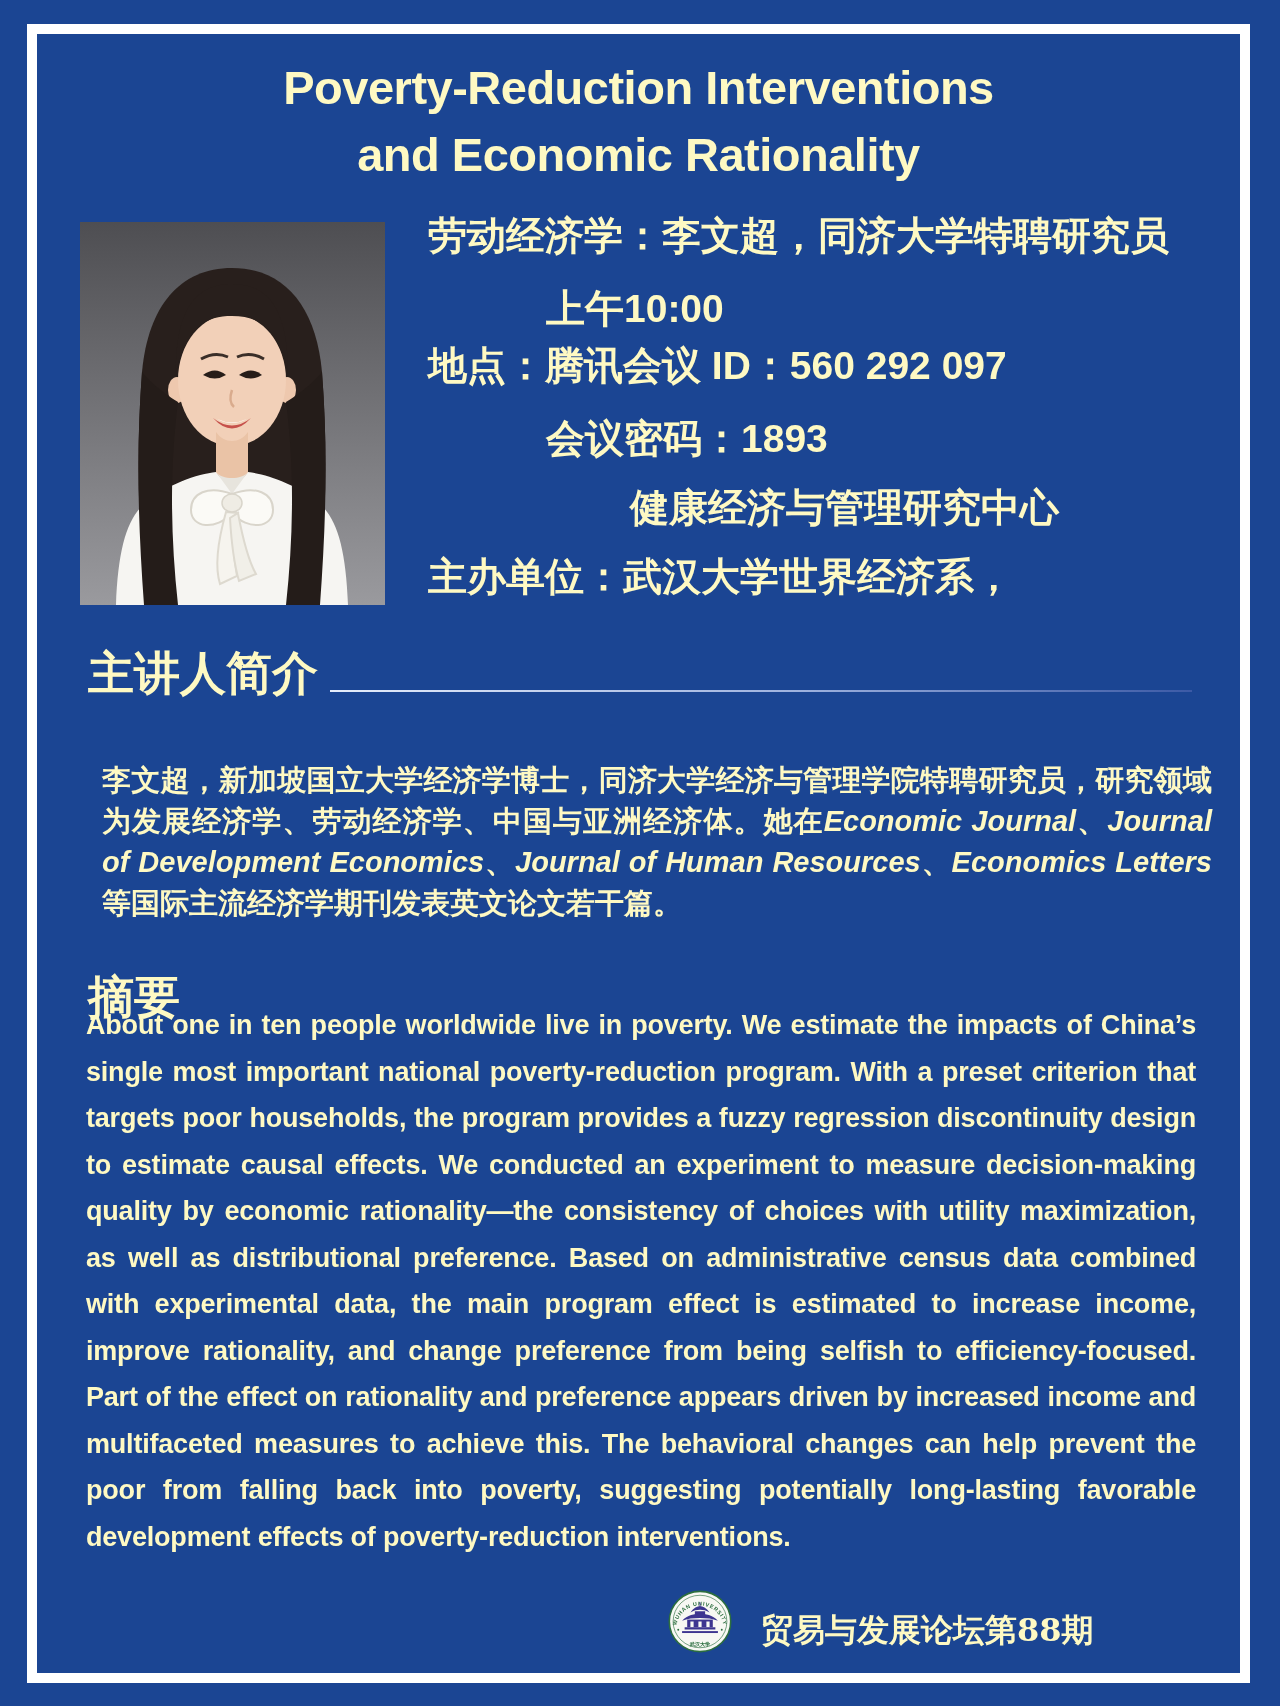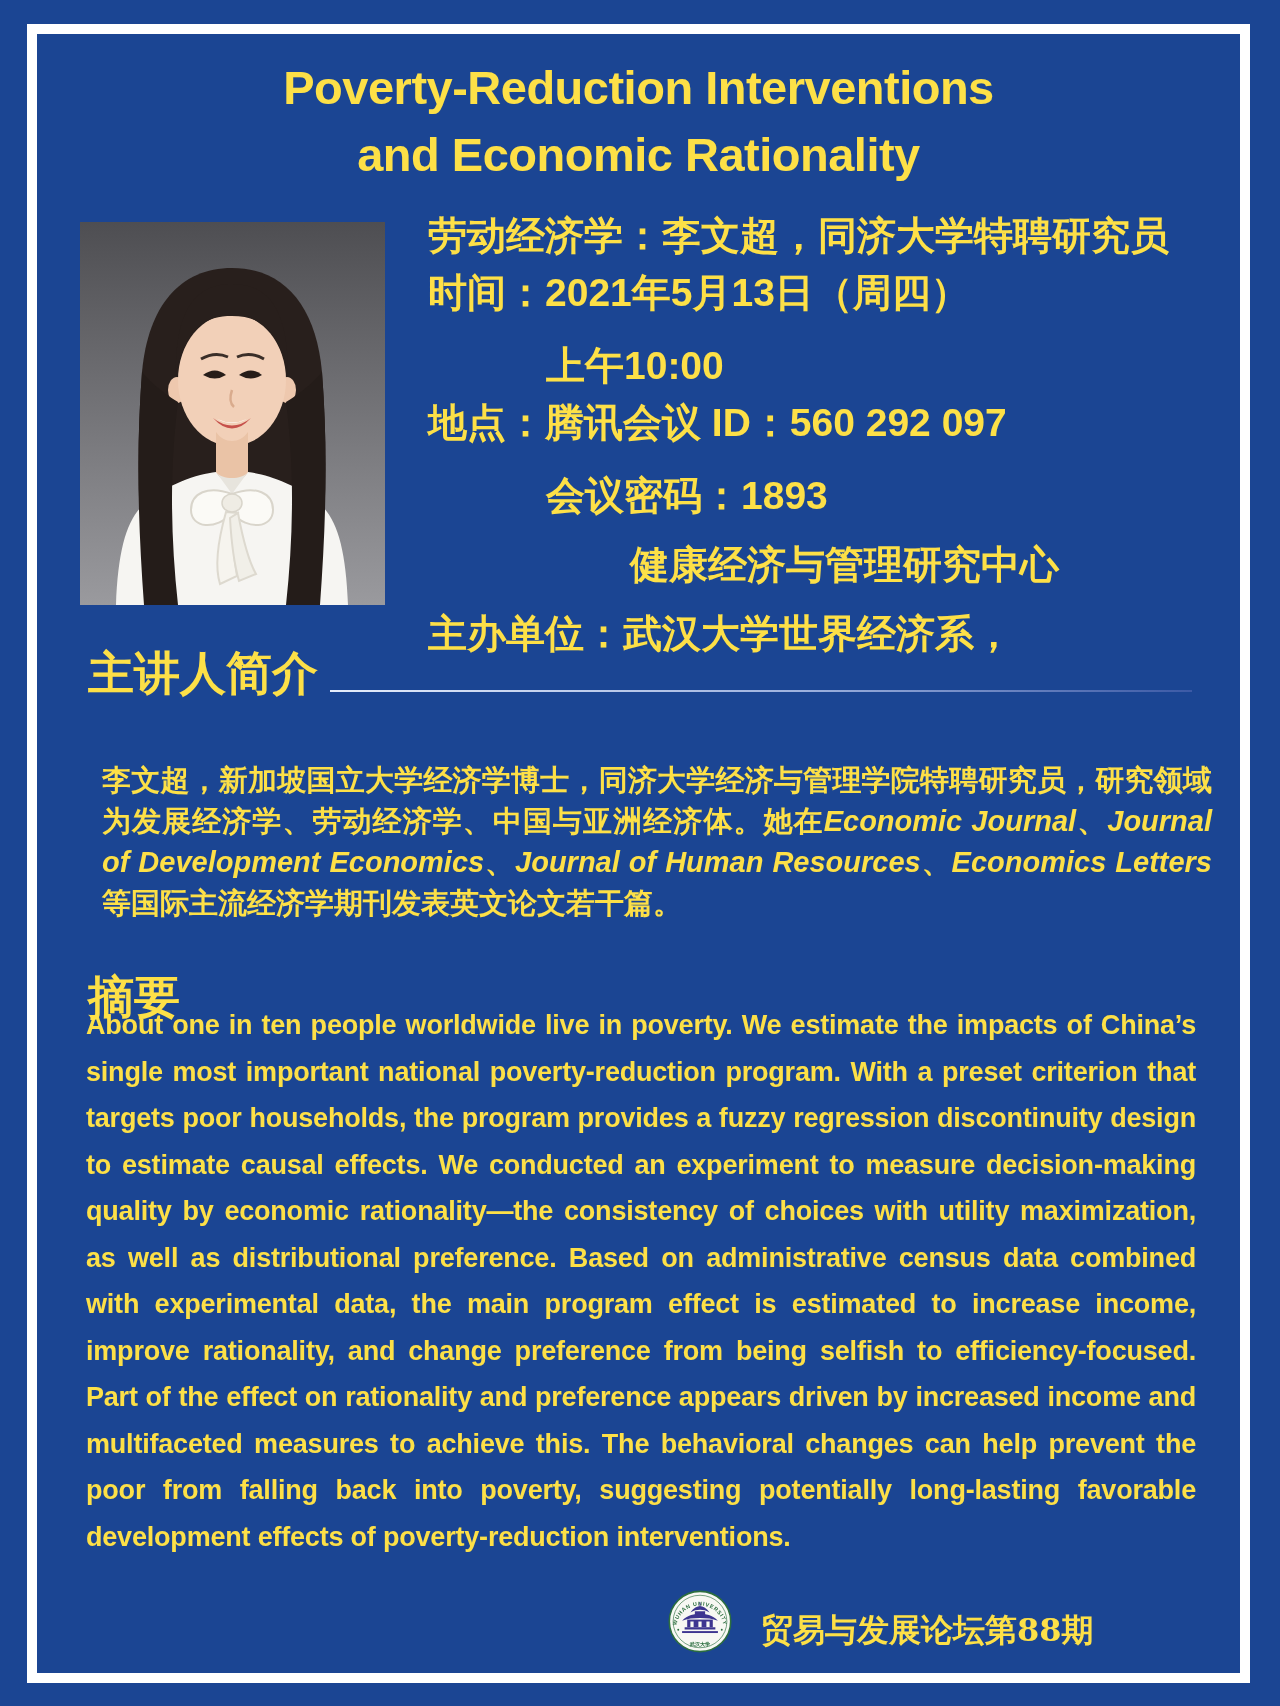--- a/index.html
+++ b/index.html
@@ -1,18 +1,18 @@
 <!DOCTYPE html>
 <html><head>
 <meta charset="utf-8">
 <style>
   html,body{margin:0;padding:0;background:#0f2f6b;}
   .poster{
     position:relative;width:1280px;height:1706px;overflow:hidden;
-    background:#1b4593;color:#fde047;
+    background:#1b4593;color:#fef9c3;
     font-family:"Liberation Sans",sans-serif;
   }
   .frame{
     position:absolute;left:27px;top:24px;width:1223px;height:1659px;
     border:10px solid #ffffff;box-sizing:border-box;pointer-events:none;
   }
   .title{
     position:absolute;left:37px;top:54px;width:1203px;margin:0;
     text-align:center;font-weight:bold;font-size:47px;line-height:67px;
     letter-spacing:-0.5px;
@@ -99,21 +99,20 @@
       <path d="M152,272 C128,263 111,271 111,288 C111,306 136,309 152,291 Z" fill="#fbfaf6" stroke="#d9d5cb" stroke-width="2"></path>
       <path d="M152,272 C176,263 193,271 193,288 C193,306 168,309 152,291 Z" fill="#fbfaf6" stroke="#d9d5cb" stroke-width="2"></path>
       <path d="M146,290 C137,322 135,346 140,362 L157,354 C152,330 154,308 158,291 Z" fill="#f6f4ee" stroke="#ddd9cf" stroke-width="2"></path>
       <path d="M158,291 C163,318 168,338 176,352 L159,359 C153,338 151,314 150,296 Z" fill="#f1efe8" stroke="#ddd9cf" stroke-width="2"></path>
       <ellipse cx="152" cy="281" rx="10" ry="9" fill="#efece4" stroke="#d9d5cb" stroke-width="1.5"></ellipse>
     </svg>
   </div>
 
   <div class="details">
     <div class="line">劳动经济学：李文超，同济大学特聘研究员</div>
-    <div class="line">时间：2021年5月13日（周四）</div>
     <div class="line ind1">上午10:00</div>
     <div class="line">地点：腾讯会议 ID：560 292 097</div>
     <div class="line ind1">会议密码：1893</div>
     <div class="line ind2 gap">健康经济与管理研究中心</div>
     <div class="line gap">主办单位：武汉大学世界经济系，</div>
   </div>
 
   <h2 class="sec-heading bio-head">主讲人简介</h2>
   <div class="rule"></div>
 

